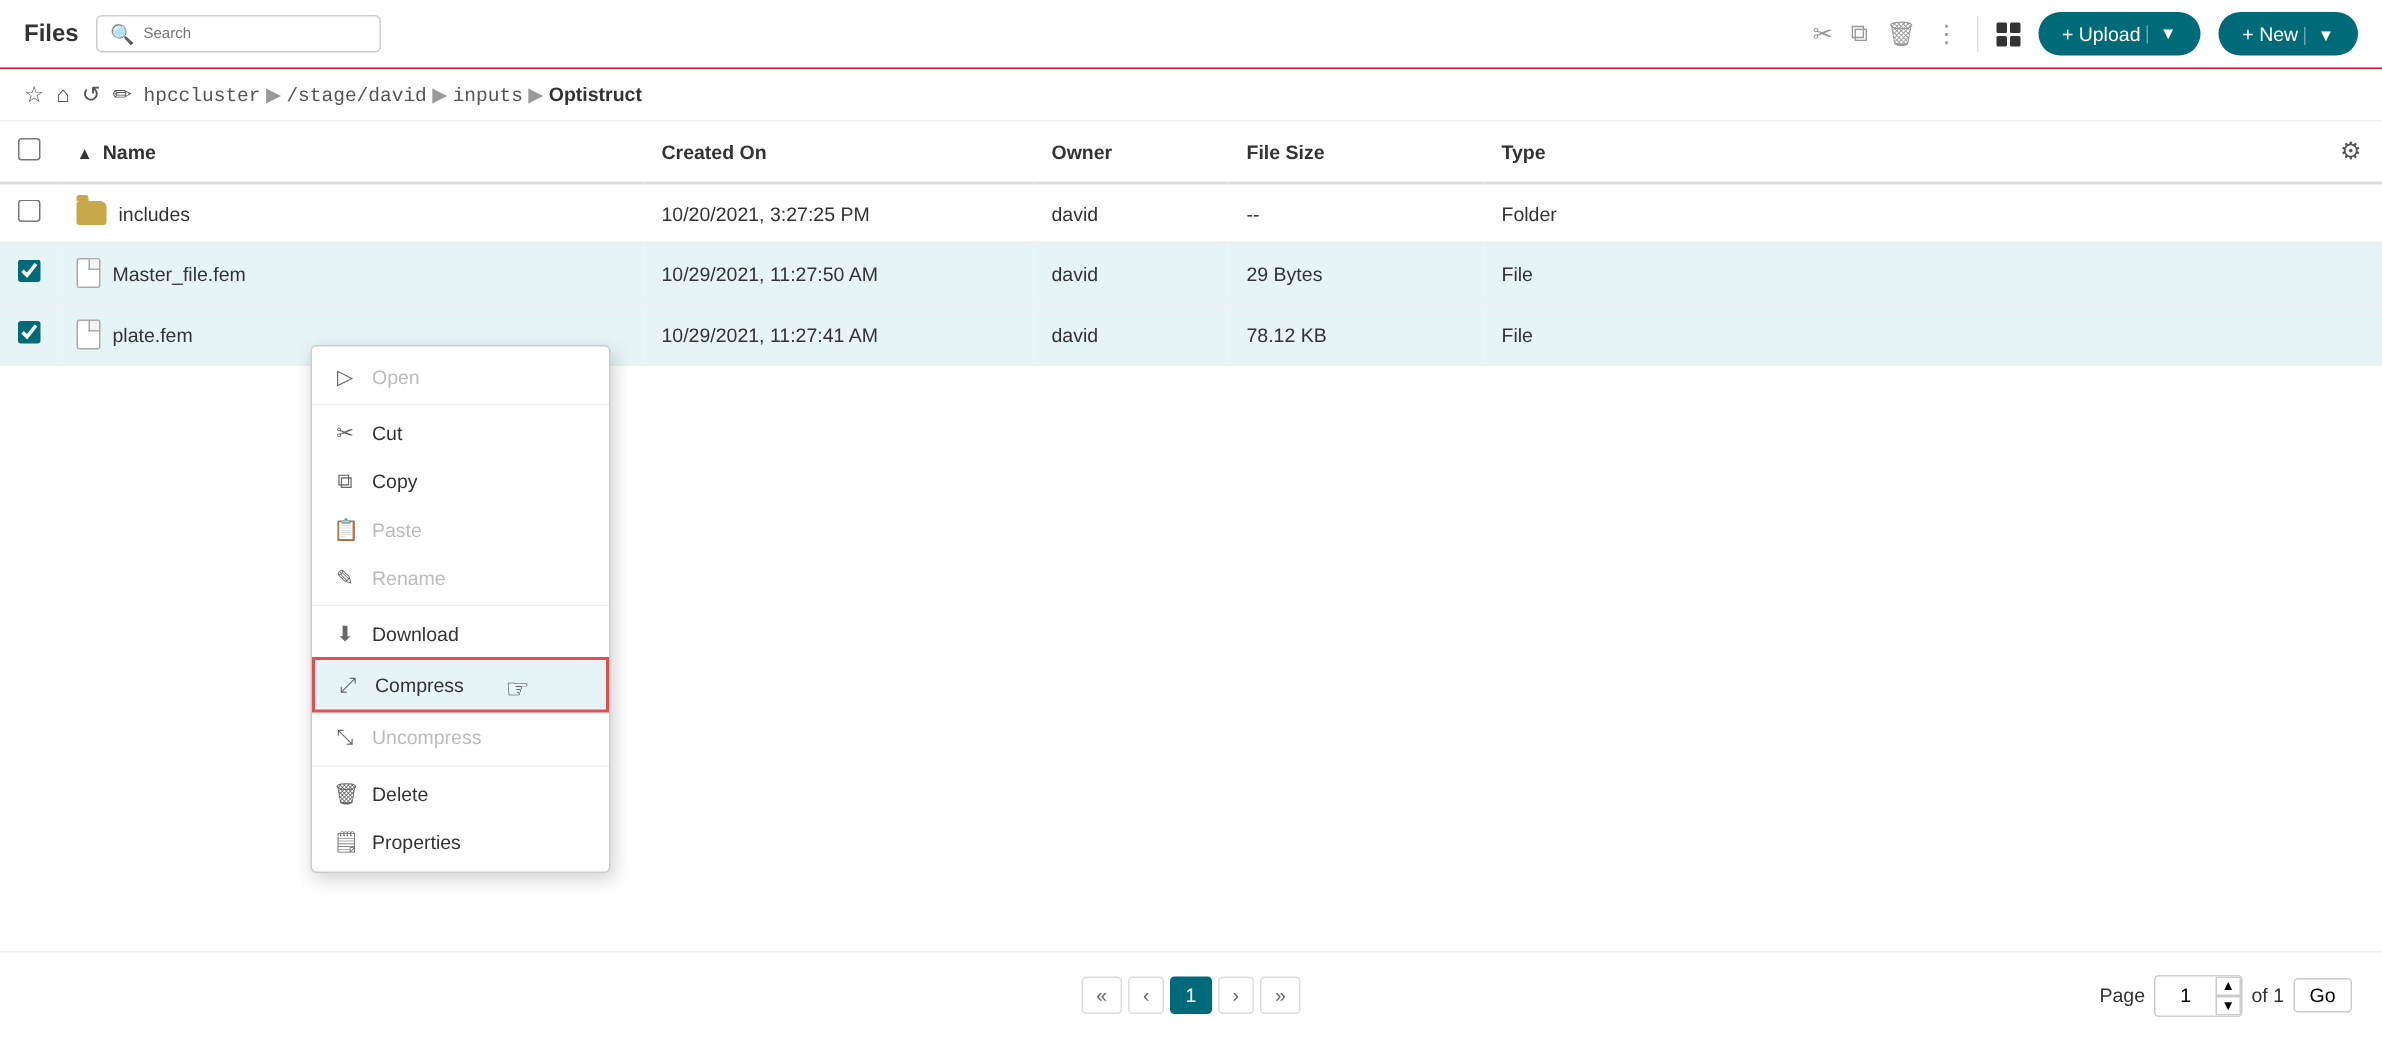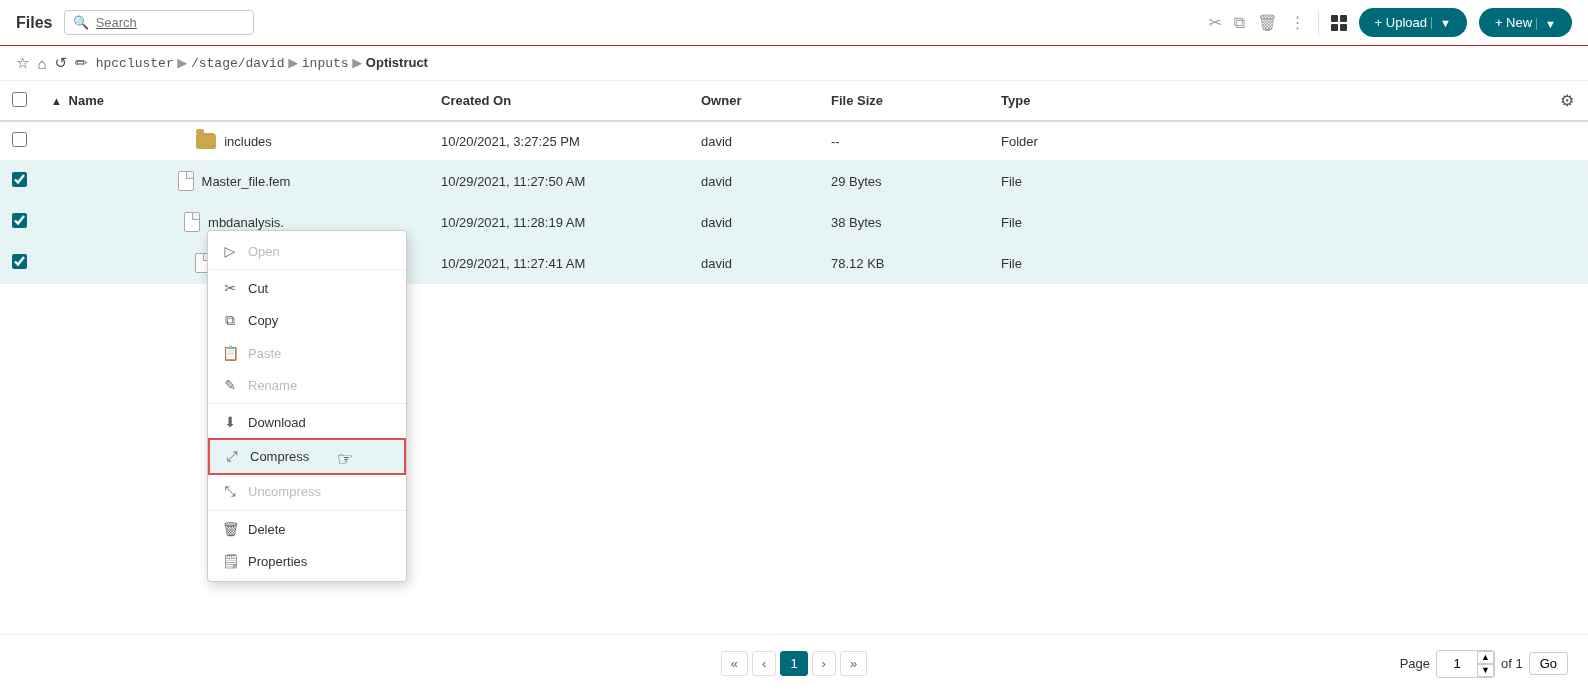--- a/index.html
+++ b/index.html
@@ -24,24 +24,23 @@
       border: 1px solid #ccc;
       border-radius: 4px;
       padding: 4px 8px;
       gap: 6px;
       background: #fff;
       width: 190px;
     }
     .search-input {
       border: none;
       outline: none;
-      font-size: 13px;
+      font-size: 10px;
       width: 100%;
       color: #555;
-      text-decoration: underline;
     }
     .header-spacer { flex: 1; }
     .toolbar-icons {
       display: flex;
       align-items: center;
       gap: 12px;
       color: #999;
     }
     .toolbar-icon {
       cursor: pointer;
@@ -157,21 +156,20 @@
     .col-created { width: 260px; }
     .col-owner { width: 130px; }
     .col-size { width: 170px; }
     .col-type { flex: 1; }
     .col-settings { width: 40px; text-align: center; }
 
     .file-name-cell {
       display: flex;
       align-items: center;
       gap: 8px;
-      justify-content: center;
     }
     .folder-icon {
       width: 20px;
       height: 16px;
       background: #c8a84b;
       border-radius: 2px 4px 2px 2px;
       position: relative;
       flex-shrink: 0;
     }
     .folder-icon::before {
@@ -447,36 +445,20 @@
     <td class="col-type">File</td>
     <td class="col-settings"></td>
   </tr>
         <tr class="selected">
     <td class="col-checkbox">
       <input type="checkbox" checked="" style="">
     </td>
     <td class="col-name">
       <div class="file-name-cell">
         <div class="file-icon"></div>
-        <span>mbdanalysis.</span>
-      </div>
-    </td>
-    <td class="col-created">10/29/2021, 11:28:19 AM</td>
-    <td class="col-owner">david</td>
-    <td class="col-size">38 Bytes</td>
-    <td class="col-type">File</td>
-    <td class="col-settings"></td>
-  </tr>
-        <tr class="selected">
-    <td class="col-checkbox">
-      <input type="checkbox" checked="" style="">
-    </td>
-    <td class="col-name">
-      <div class="file-name-cell">
-        <div class="file-icon"></div>
         <span>plate.fem</span>
       </div>
     </td>
     <td class="col-created">10/29/2021, 11:27:41 AM</td>
     <td class="col-owner">david</td>
     <td class="col-size">78.12 KB</td>
     <td class="col-type">File</td>
     <td class="col-settings"></td>
   </tr>
       </tbody>

